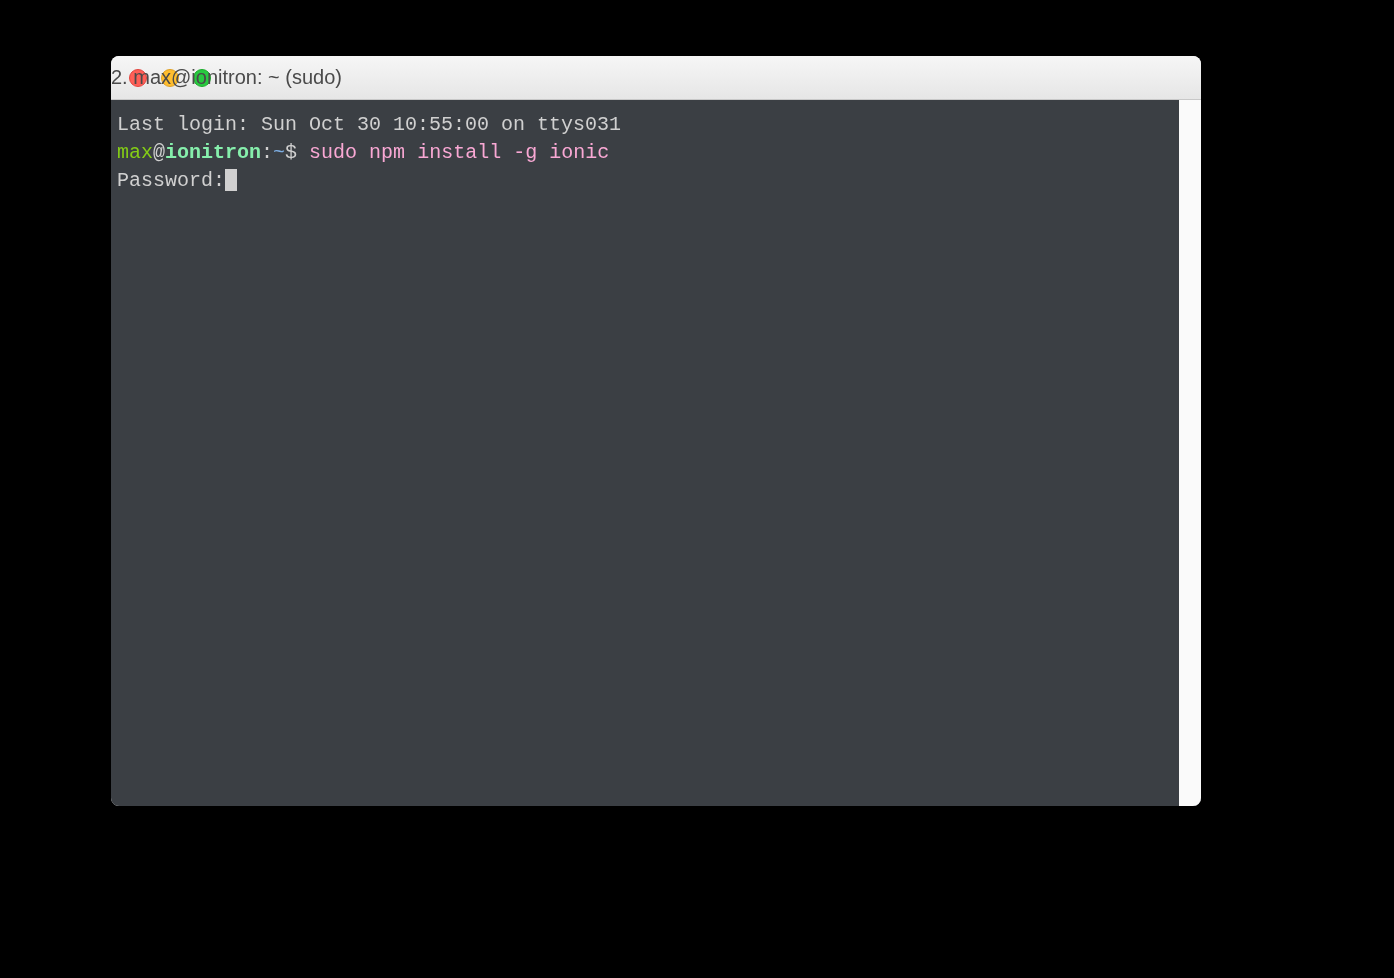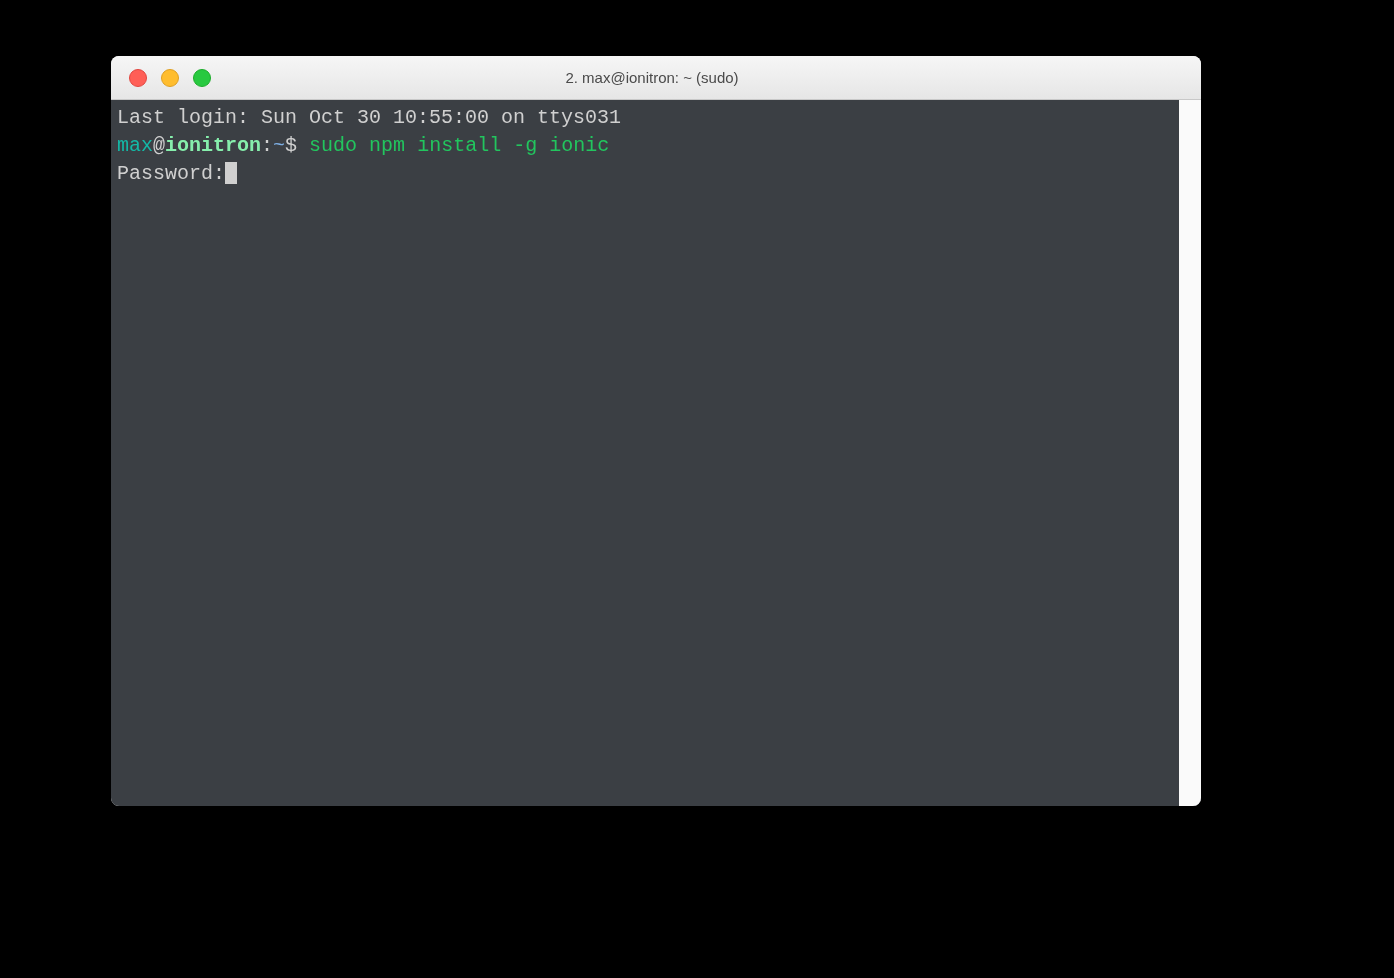--- a/index.html
+++ b/index.html
@@ -47,51 +47,51 @@
       height: 18px;
       border-radius: 50%;
     }
     .light.red { background: #ff5f57; border: 1px solid #e24640; }
     .light.yellow { background: #ffbd2e; border: 1px solid #dfa023; }
     .light.green { background: #28c940; border: 1px solid #1dad2b; }
     .title {
       position: absolute;
       left: 0;
       right: 8px;
-      text-align: center;
+      text-align: left;
       font-family: -apple-system, BlinkMacSystemFont, "Helvetica Neue", sans-serif;
-      font-size: 15px;
+      font-size: 20px;
       color: #4a4a4a;
       pointer-events: none;
     }
     .terminal-body {
       flex: 1;
       background: #3b3f44;
       display: flex;
       position: relative;
     }
     .terminal-content {
       flex: 1;
-      padding: 4px 6px;
+      padding: 11px 6px;
       font-size: 20px;
       line-height: 28px;
       color: #d0d0d0;
       font-family: Menlo, Monaco, "Courier New", monospace;
       white-space: pre;
     }
     .line {
       display: block;
     }
-    .user { color: #14b8a6; }
+    .user { color: #84cc16; }
     .at { color: #d0d0d0; }
     .host { color: #86efac; font-weight: bold; }
     .colon { color: #d0d0d0; }
     .tilde { color: #7daee3; }
     .dollar { color: #d0d0d0; }
-    .command { color: #22c55e; }
+    .command { color: #f9a8d4; }
     .cursor {
       display: inline-block;
       width: 12px;
       height: 22px;
       background: #d0d0d0;
       vertical-align: text-bottom;
       margin-bottom: 1px;
     }
     .scrollbar {
       width: 22px;

